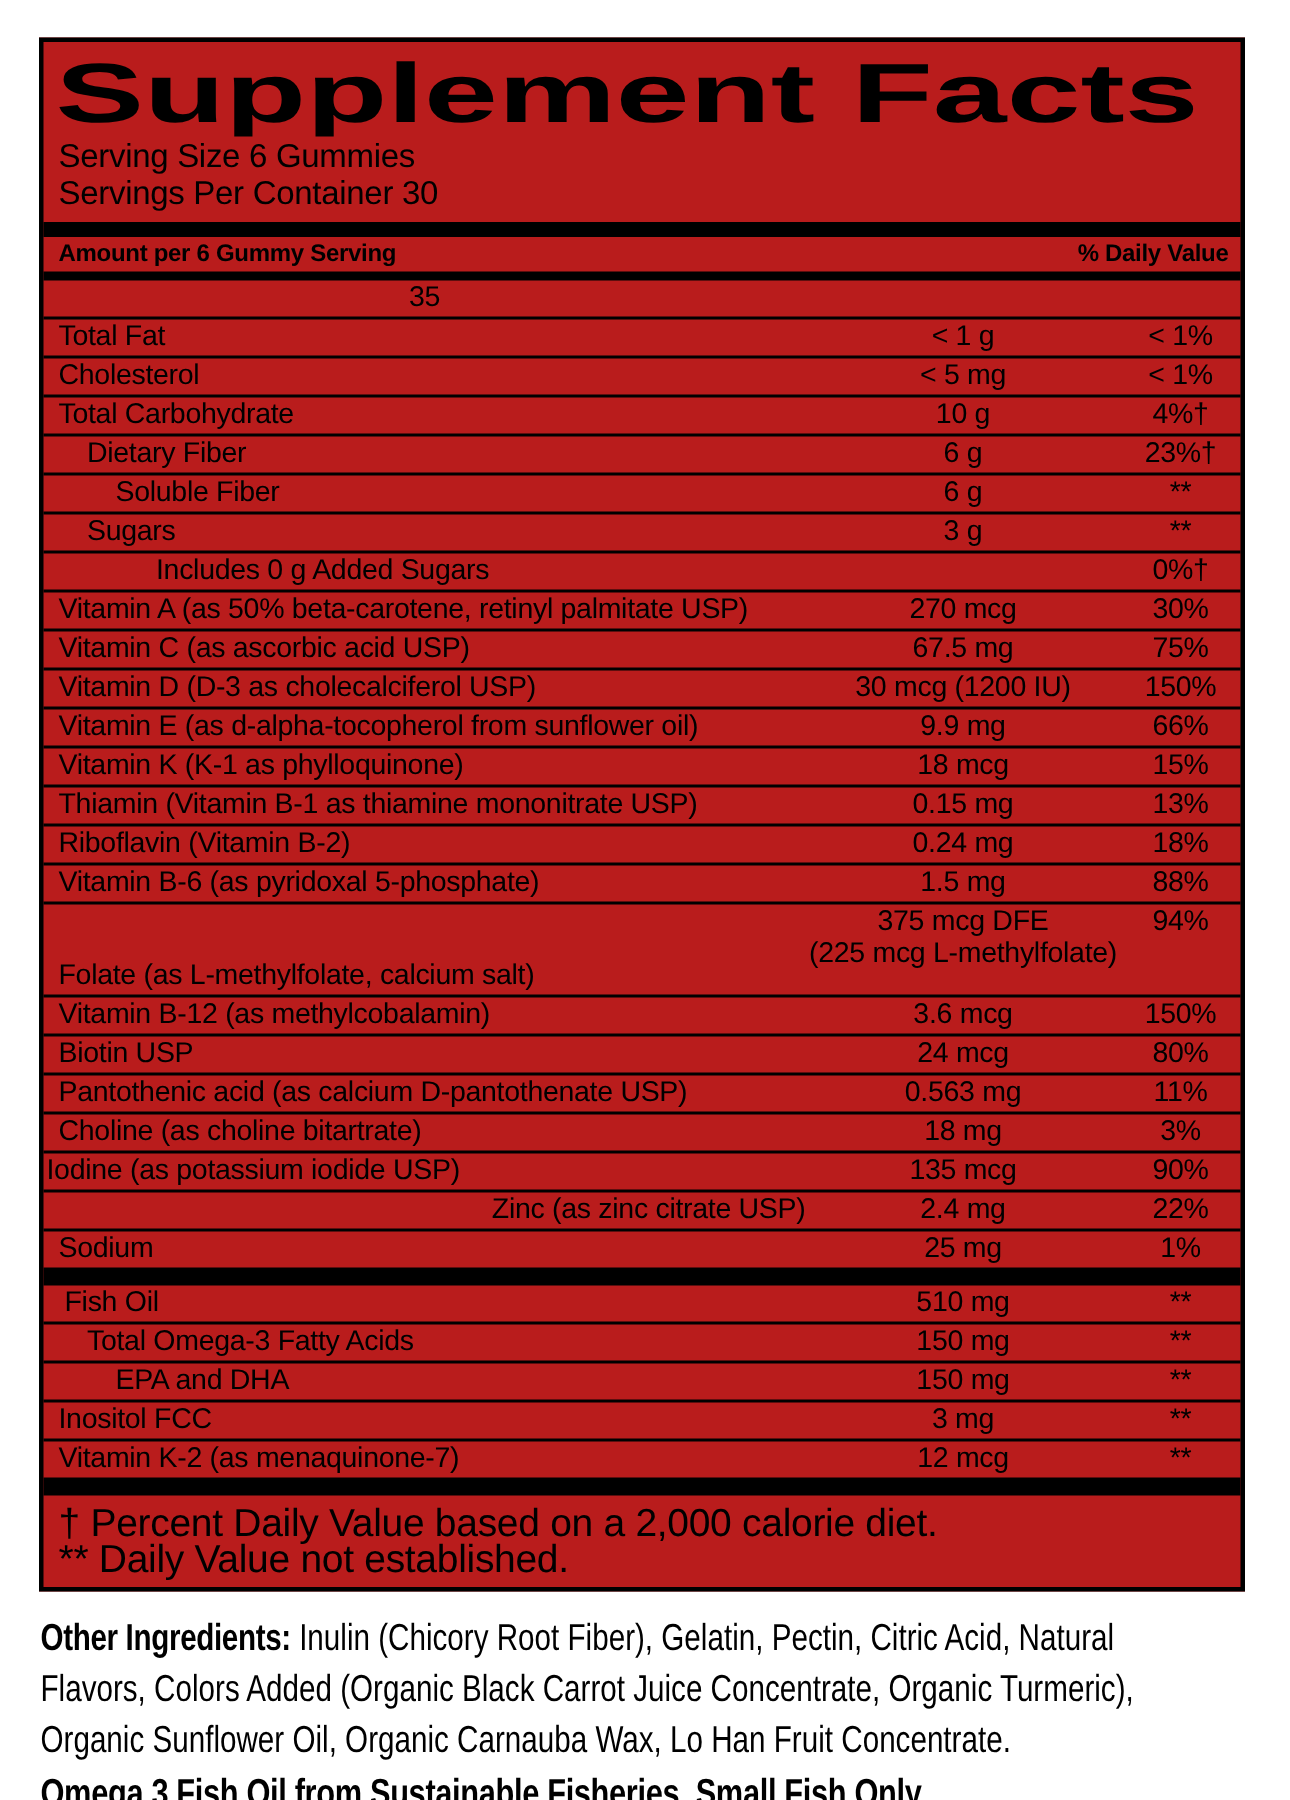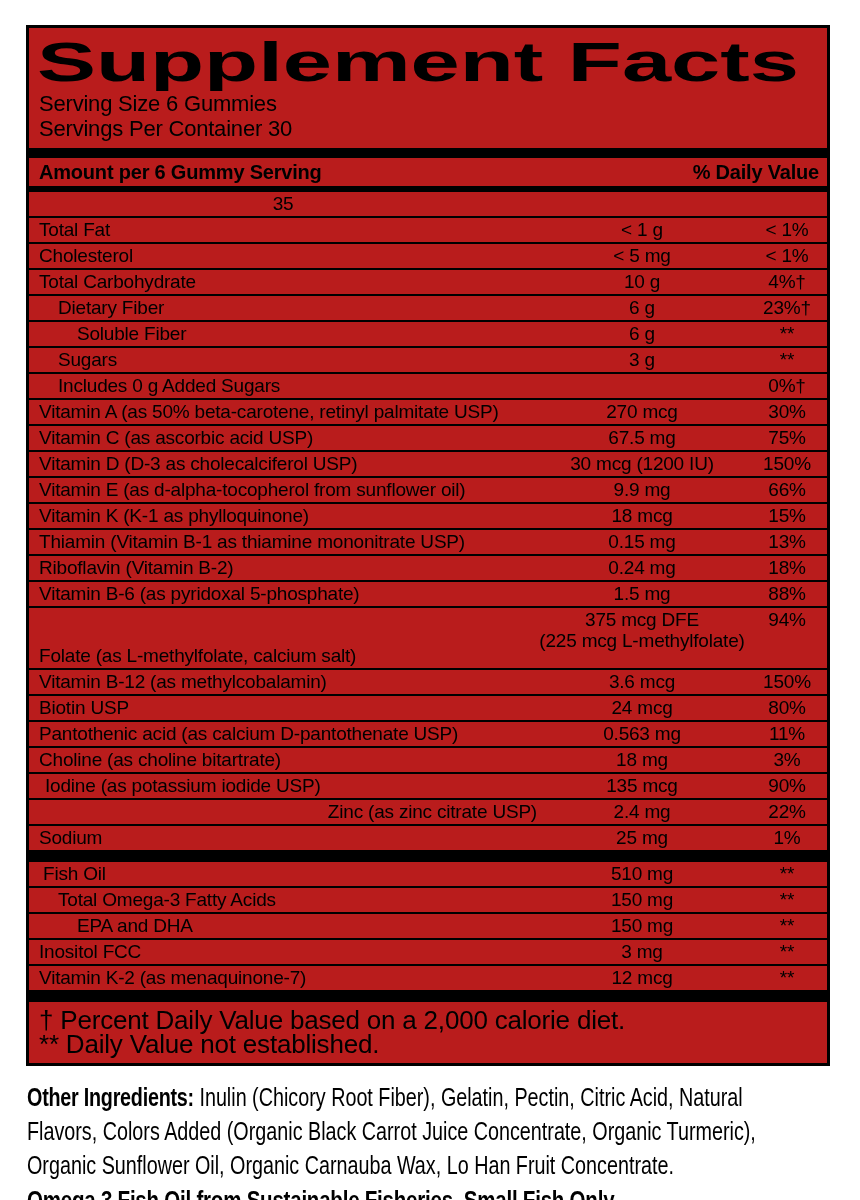--- a/index.html
+++ b/index.html
@@ -28,21 +28,21 @@
   }
   .bar { background: #000; width: 100%; }
   .bar-lg { height: 10px; margin-top: 7px; }
   .bar-md { height: 6px; }
   .bar-xl { height: 12px; }
   .hdr {
     display: flex;
     justify-content: space-between;
     align-items: center;
     font-weight: bold;
-    font-size: 20px;
+    font-size: 16px;
     padding: 3px 8px 2px 10px;
     letter-spacing: -0.2px;
   }
   .section .row {
     display: grid;
     grid-template-columns: 1fr 210px 80px;
     min-height: 24px;
     align-items: start;
     font-size: 19px;
     line-height: 24px;
@@ -148,21 +148,21 @@
   <div class="row">
     <div class="name" style="padding-left: 29px;">Sugars</div>
     <div class="amt">
       <div class="a1">3 g</div>
 
     </div>
     <div class="dv">**</div>
   </div>
 
   <div class="row">
-    <div class="name" style="padding-left: 29px;">Includes 0 g Added Sugars</div>
+    <div class="name" style="padding-left: 75px;">Includes 0 g Added Sugars</div>
     <div class="amt">
       <div class="a1"></div>
 
     </div>
     <div class="dv">0%†</div>
   </div>
 
   <div class="row">
     <div class="name" style="padding-left: 10px;">Vitamin A (as 50% beta-carotene, retinyl palmitate USP)</div>
     <div class="amt">
@@ -274,21 +274,21 @@
   <div class="row">
     <div class="name" style="padding-left: 10px;">Choline (as choline bitartrate)</div>
     <div class="amt">
       <div class="a1">18 mg</div>
 
     </div>
     <div class="dv">3%</div>
   </div>
 
   <div class="row">
-    <div class="name" style="padding-left: 16px;">Iodine (as potassium iodide USP)</div>
+    <div class="name" style="padding-left: 2px;">Iodine (as potassium iodide USP)</div>
     <div class="amt">
       <div class="a1">135 mcg</div>
 
     </div>
     <div class="dv">90%</div>
   </div>
 
   <div class="row">
     <div class="name" style="padding-left: 10px; text-align: right;">Zinc (as zinc citrate USP)</div>
     <div class="amt">

